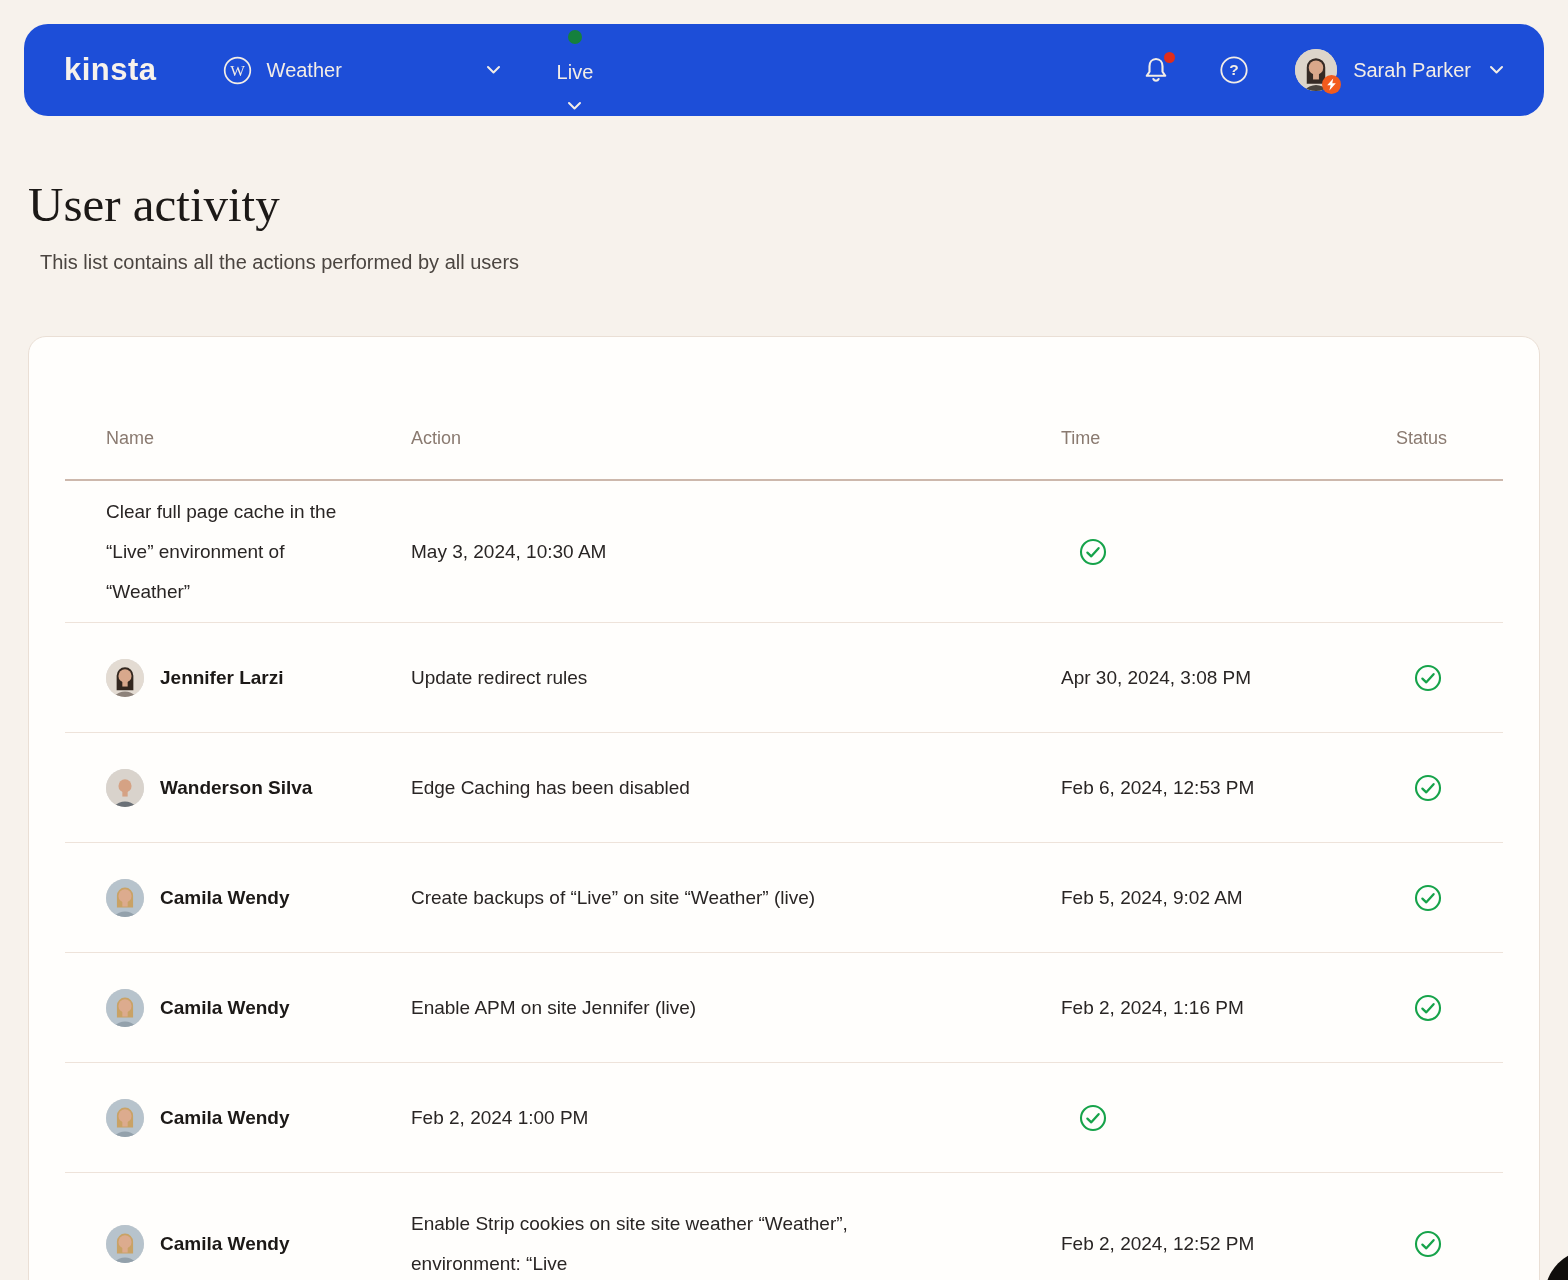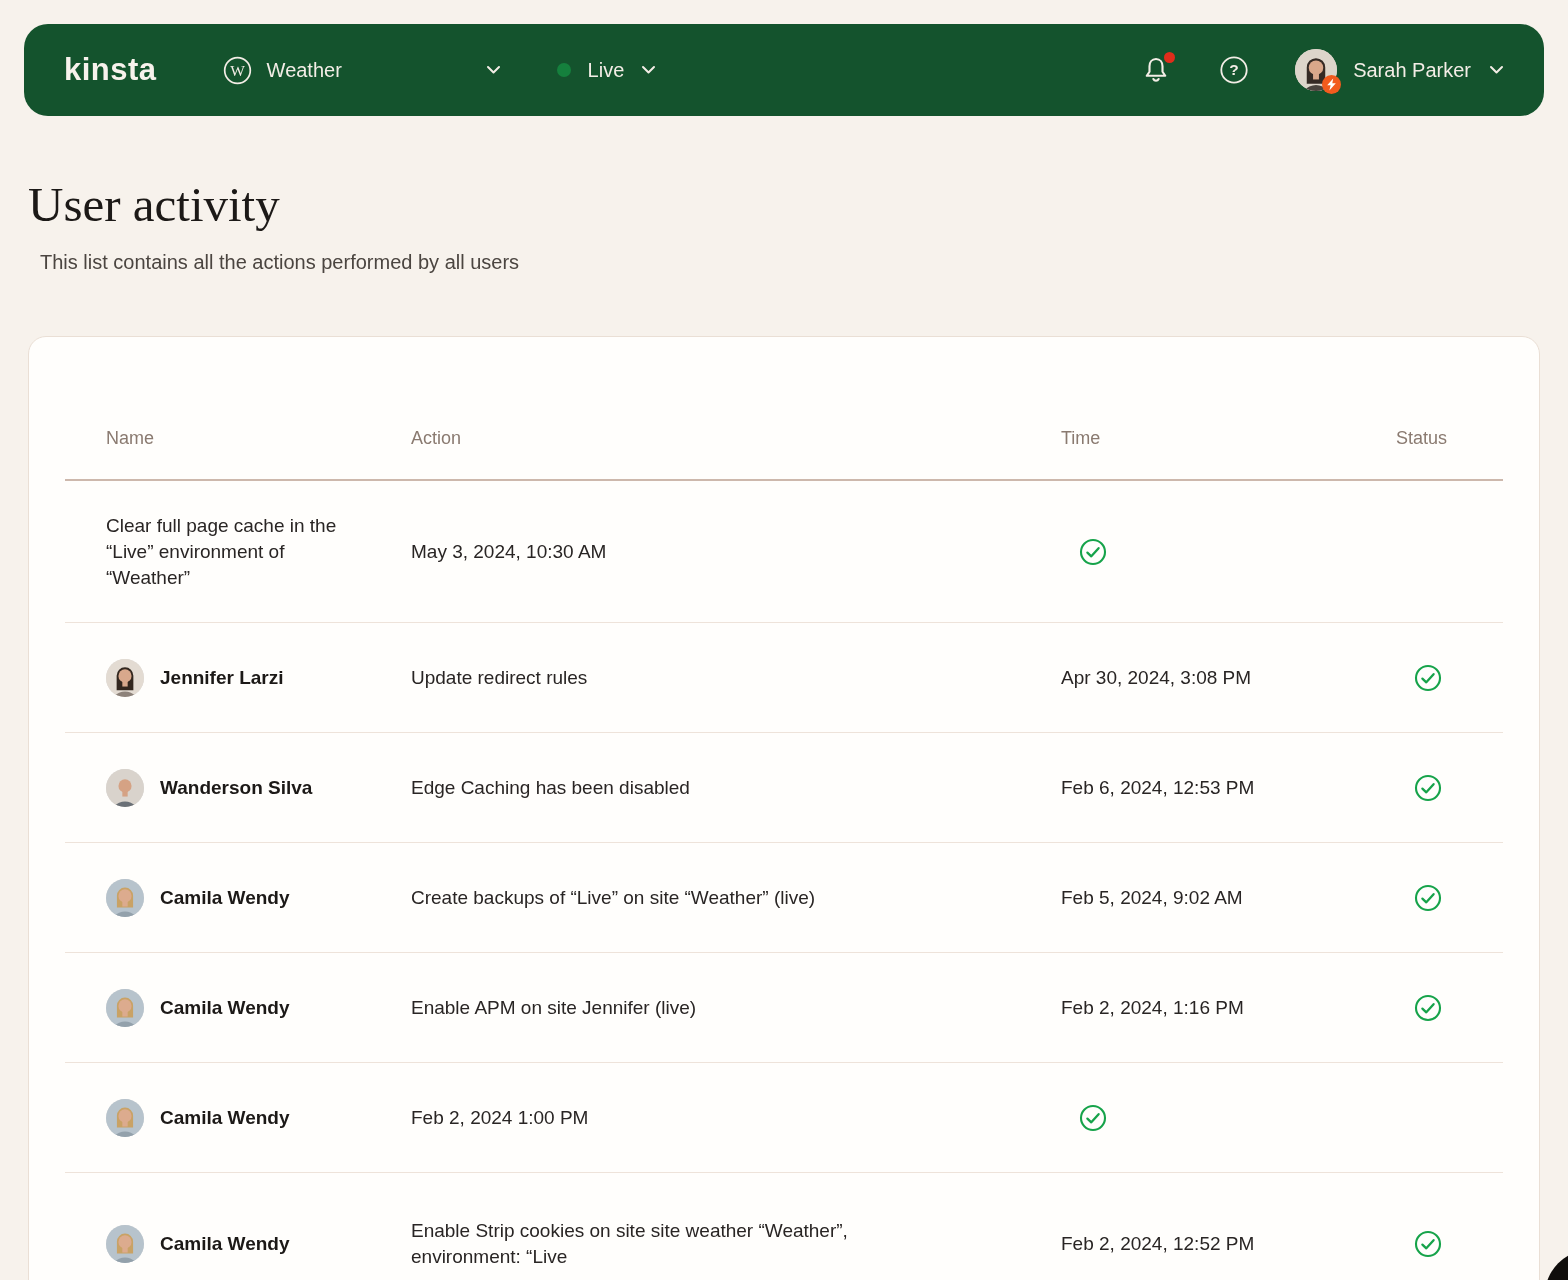--- a/index.html
+++ b/index.html
@@ -8,21 +8,21 @@
     background:#f7f2ec;
     font-family:"Liberation Sans", sans-serif;
     color:#292524;
     position:relative;
   }
 
   
   .navbar {
     margin:24px 24px 0;
     height:92px;
-    background:#14532d;
+    background:#1d4ed8;
     border-radius:24px;
     display:flex;
     align-items:center;
     padding:0 40px;
     color:#f3ede6;
   }
   .logo {
     font-size:31px;
     font-weight:700;
     letter-spacing:.5px;
@@ -36,20 +36,21 @@
     gap:15px;
     cursor:pointer;
   }
   .site-selector .chev { margin-left:auto; }
   .env-selector {
     margin-left:56px;
     display:flex;
     align-items:center;
     gap:17px;
     cursor:pointer;
+    flex-direction:column;
   }
   .nav-label { font-size:20px; color:#f3ede6; }
   .dot-live {
     width:14px; height:14px; border-radius:50%;
     background:#15803d;
   }
   .nav-right {
     margin-left:auto;
     display:flex;
     align-items:center;
@@ -123,21 +124,21 @@
   }
   .row.row-tall { min-height:142px; }
   .name-cell { display:flex; align-items:center; gap:16px; }
   .avatar {
     width:38px; height:38px; border-radius:50%;
     overflow:hidden; flex:0 0 38px; background:#ddd;
   }
   .avatar svg { display:block; }
   .user-name-cell { font-size:19px; font-weight:700; color:#1c1917; }
   .action-cell {
-    font-size:19px; line-height:26px; color:#292524;
+    font-size:19px; line-height:40px; color:#292524;
     white-space:pre-line;
     padding-right:30px;
   }
   .time-cell { font-size:19px; color:#292524; white-space:nowrap; }
   .status-cell { display:flex; align-items:center; }
   .status-ic { margin-left:18px; display:flex; }
 
   
   .chat-widget {
     position:absolute;

